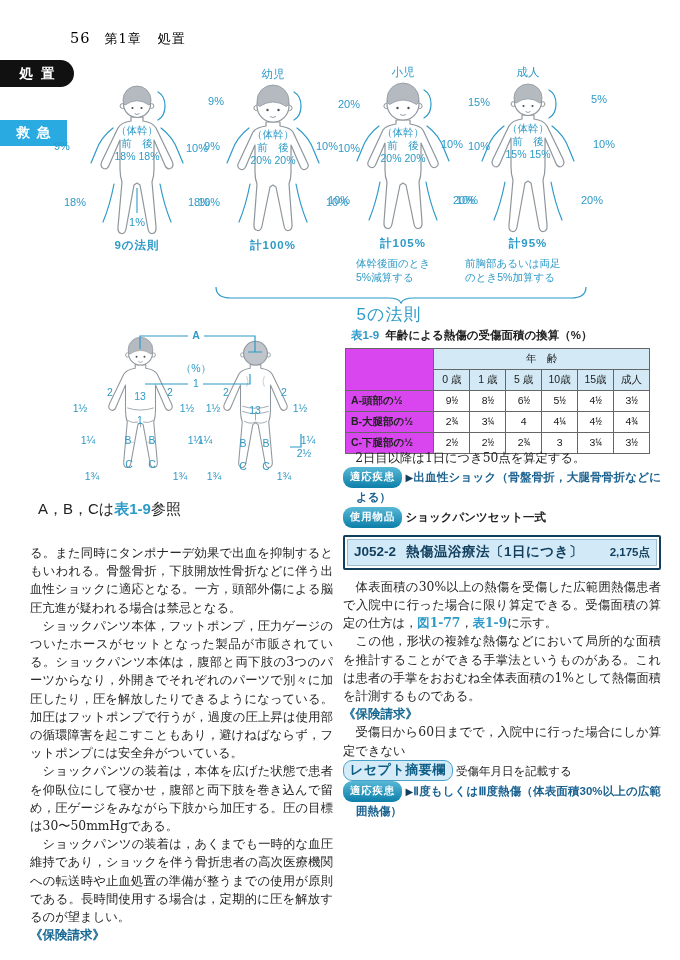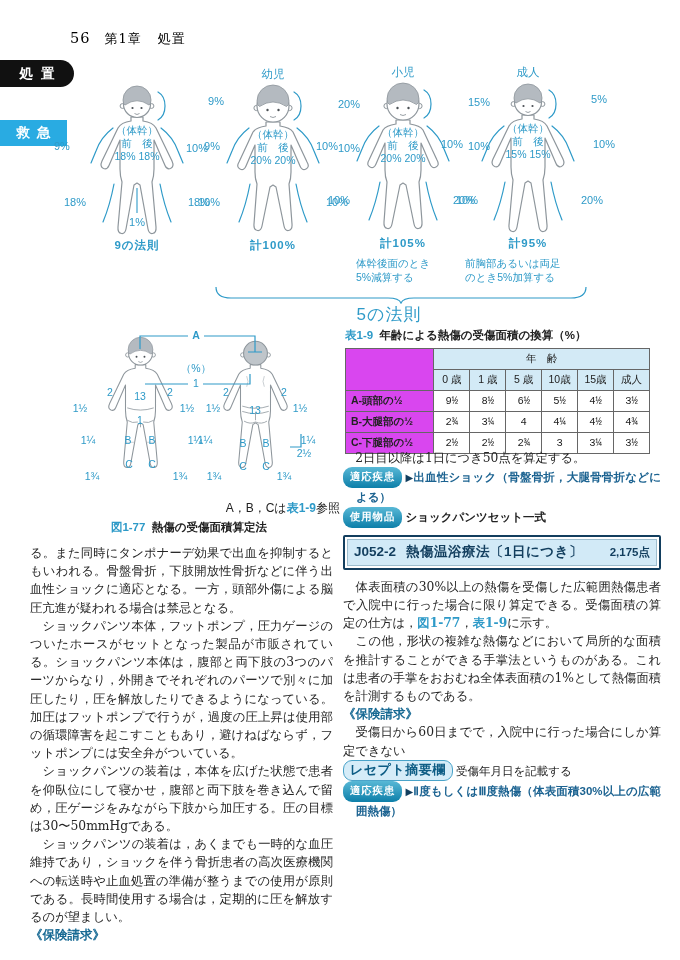--- a/index.html
+++ b/index.html
@@ -27,26 +27,26 @@
                transform:translateX(-50%);white-space:nowrap;letter-spacing:1px;}
   .fig-note{position:absolute;color:#2e9ac8;font-size:10.5px;line-height:14px;white-space:nowrap;}
   .trunk{position:absolute;left:50%;transform:translateX(-50%);text-align:center;
          color:#2e9ac8;font-size:10.5px;line-height:13px;white-space:nowrap;}
   .brace5{position:absolute;left:212px;top:284px;}
   .rule5-label{position:absolute;left:200px;top:303px;width:378px;text-align:center;
                color:#2e9ac8;font-size:17px;letter-spacing:1px;}
   
   .fig177{position:absolute;left:38px;top:322px;width:302px;height:218px;}
   .fig177 .anno{font-size:10.5px;}
-  .f177-note{position:absolute;left:0;top:178px;width:100%;text-align:right;font-size:12px;color:#222;}
+  .f177-note{position:absolute;left:0;top:178px;width:100%;text-align:left;font-size:15px;color:#222;}
   .f177-cap{position:absolute;left:0;top:198px;width:100%;text-align:center;font-size:11.5px;font-weight:700;}
   .blue-ref{color:#2e9ac8;font-weight:700;}
   
   .tbl-wrap{position:absolute;left:345px;top:328px;width:316px;}
-  .tbl-cap{font-size:11.5px;font-weight:700;margin-bottom:5px;}
+  .tbl-cap{font-size:11.5px;font-weight:700;margin-bottom:5px;margin-left:6px;}
   table.t19{border-collapse:collapse;font-size:10.5px;width:305px;}
   table.t19 th,table.t19 td{border:1px solid #666;padding:2px 2px;text-align:center;height:16px;}
   table.t19{border:1.5px solid #333;}
   table.t19 .hd{background:#d3eaf6;font-weight:400;}
   table.t19 .lbl{background:#d946ef;text-align:left;padding-left:5px;width:92px;}
   table.t19 td{background:#fff;width:34px;font-family:Liberation Mono, monospace;}
   
   .col{position:absolute;font-family:"DejaVu Serif",serif;font-size:12.3px;line-height:18.2px;
        text-align:justify;color:#252525;}
   .col-left{left:30px;top:544px;width:303px;}
@@ -261,23 +261,20 @@
     <span class="anno c" style="left:228px;top:115px;">B</span>
     <span class="anno c" style="left:266px;top:125px;">2½</span>
     <span class="anno c" style="left:205px;top:138px;">C</span>
     <span class="anno c" style="left:228px;top:138px;">C</span>
     <span class="anno c" style="left:176px;top:148px;">1¾</span>
     <span class="anno c" style="left:246px;top:148px;">1¾</span>
 
     <div class="f177-note">
       <span>A，B，Cは</span><span class="blue-ref">表1-9</span><span>参照</span>
     </div>
-    <div class="f177-cap">
-      <span class="blue-ref">図1-77</span>&nbsp;&nbsp;<span>熱傷の受傷面積算定法</span>
-    </div>
   </div>
 
   <div class="tbl-wrap">
     <div class="tbl-cap">
       <span class="blue-ref">表1-9</span>&nbsp;&nbsp;<span>年齢による熱傷の受傷面積の換算（%）</span>
     </div>
     <table class="t19">
       <tbody>
           <tr>
         <th class="lbl hd" rowspan="2"></th>

